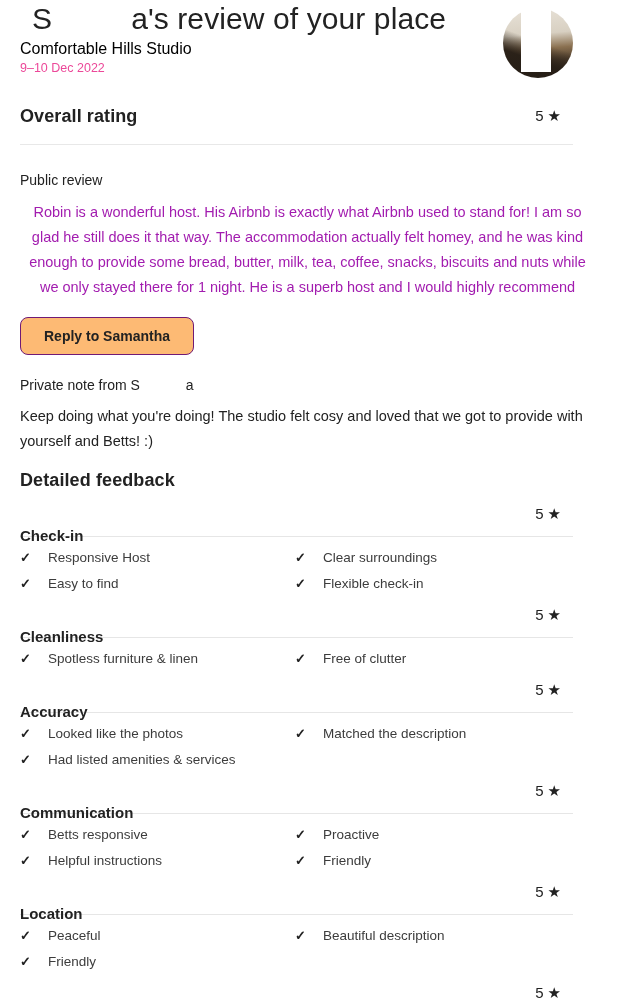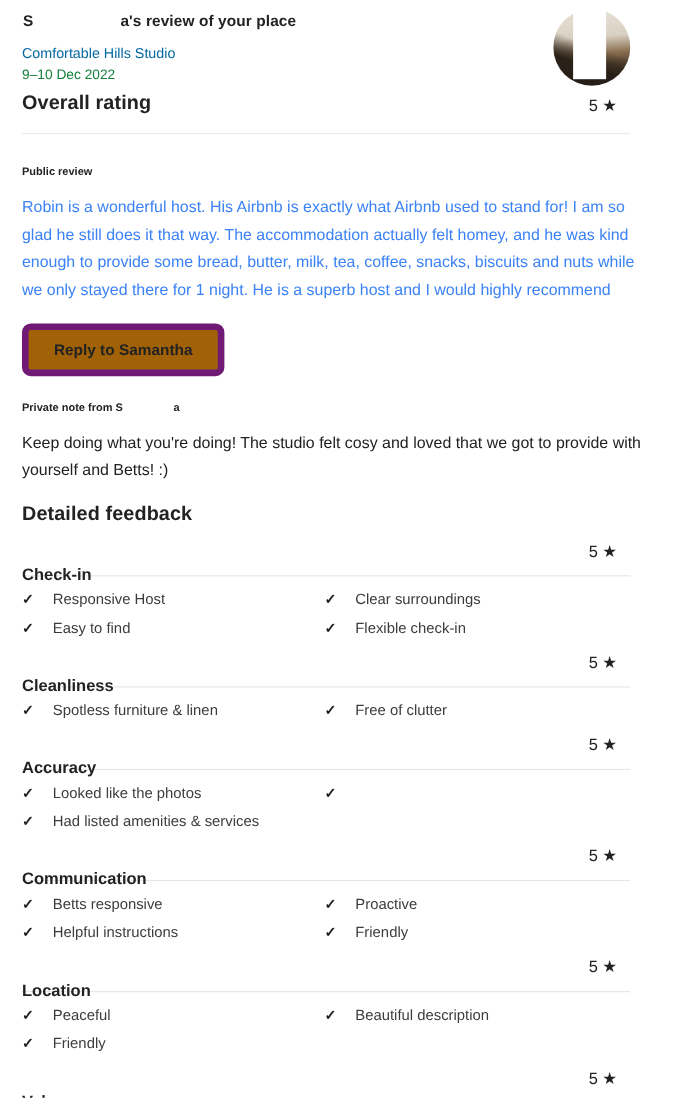--- a/index.html
+++ b/index.html
@@ -10,82 +10,83 @@
     background: #ffffff;
     color: #222222;
     font-family: "Liberation Sans", sans-serif;
     overflow: hidden;
   }
   .page { padding: 0 20px; position: relative; }
 
   
   .header { position: relative; }
   .page-title {
-    margin: 4px 1px 0;
-    font-size: 14px;
+    margin: 4px 12px 0;
+    font-size: 30px;
     line-height: 30px;
-    font-weight: 700;
+    font-weight: 400;
     letter-spacing: 0.1px;
   }
   .redact-title {
     display: inline-block;
     width: 79px;
     height: 26px;
     vertical-align: middle;
     background: #ffffff;
   }
   .redact-note {
     display: inline-block;
     width: 46px;
     height: 14px;
     vertical-align: middle;
     background: #ffffff;
   }
-  .listing-name { margin-top: 6px; font-size: 13px; line-height: 17px; color: #0369a1; }
-  .stay-dates   { margin-top: 3px; font-size: 12.5px; line-height: 17px; color: #15803d; }
+  .listing-name { margin-top: 6px; font-size: 16px; line-height: 17px; color: #000000; }
+  .stay-dates   { margin-top: 3px; font-size: 12.5px; line-height: 17px; color: #ec4899; }
 
   .avatar-wrap { position: absolute; top: 4px; right: 26px; width: 70px; height: 70px; }
   .avatar-photo {
     width: 70px; height: 70px; border-radius: 50%;
     background:
       linear-gradient(200deg, rgba(42,35,28,0) 48%, rgba(38,30,22,0.95) 70%),
       linear-gradient(175deg, #e9e3d9 0%, #d8d0c2 38%, #8a7050 58%, #51402e 74%, #2e241b 92%);
   }
   .avatar-redaction {
     position: absolute; left: 18px; top: -3px;
     width: 30px; height: 67px; background: #ffffff;
   }
 
   
   .overall-row {
-    margin-top: 4px;
-    display: flex; justify-content: space-between; align-items: flex-end;
+    margin-top: 27px;
+    display: flex; justify-content: space-between; align-items: center;
     padding-right: 38px;
   }
   .h2 { font-size: 18px; line-height: 24px; font-weight: 700; letter-spacing: 0.1px; }
   .rating { font-size: 15px; color: #222; white-space: nowrap; }
   .rating .star { font-size: 15px; margin-left: 4px; }
 
   .divider { height: 1px; background: #e6e6e6; width: 553px; }
   .divider.strong { background: #e8e8e8; }
   .divider1 { margin-top: 16px; }
 
   
-  .label-bold { font-size: 10px; line-height: 18px; font-weight: 700; }
+  .label-bold { font-size: 14px; line-height: 18px; font-weight: 400; }
   .public-label { margin-top: 26px; }
   .review-text {
     margin-top: 11px;
-    font-size: 14.5px; line-height: 25px; color: #3b82f6;
+    font-size: 14.5px; line-height: 25px; color: #a21caf;
     width: 575px;
+    text-align: center;
   }
   .reply-btn {
     margin-top: 2px;
     display: inline-block;
-    background: #a16207;
-    border: 6px solid #701a75;
+    background: #fdba74;
+    border: 1px solid #701a75;
     border-radius: 8px;
     padding: 10px 23px;
     font-family: "Liberation Sans", sans-serif;
     font-size: 14px; font-weight: 600; color: #222222;
     line-height: 16px;
     cursor: pointer;
   }
   .private-label { margin-top: 21px; }
   .note-text {
     margin-top: 10px;
@@ -206,20 +207,21 @@
               <span>Looked like the photos</span>
             </div>
             <div class="fb-item">
               <span class="check">✓</span>
               <span>Had listed amenities &amp; services</span>
             </div>
           </div>
           <div class="fb-col fb-col2">
             <div class="fb-item">
               <span class="check">✓</span>
+              <span>Matched the description</span>
             </div>
           </div>
         </div>
       </div>
       <div class="fb-section">
         <div class="fb-header">
           <span class="fb-title">Communication</span>
           <span class="rating"><span>5</span><span class="star">★</span></span>
         </div>
         <div class="divider fb-divider"></div>

